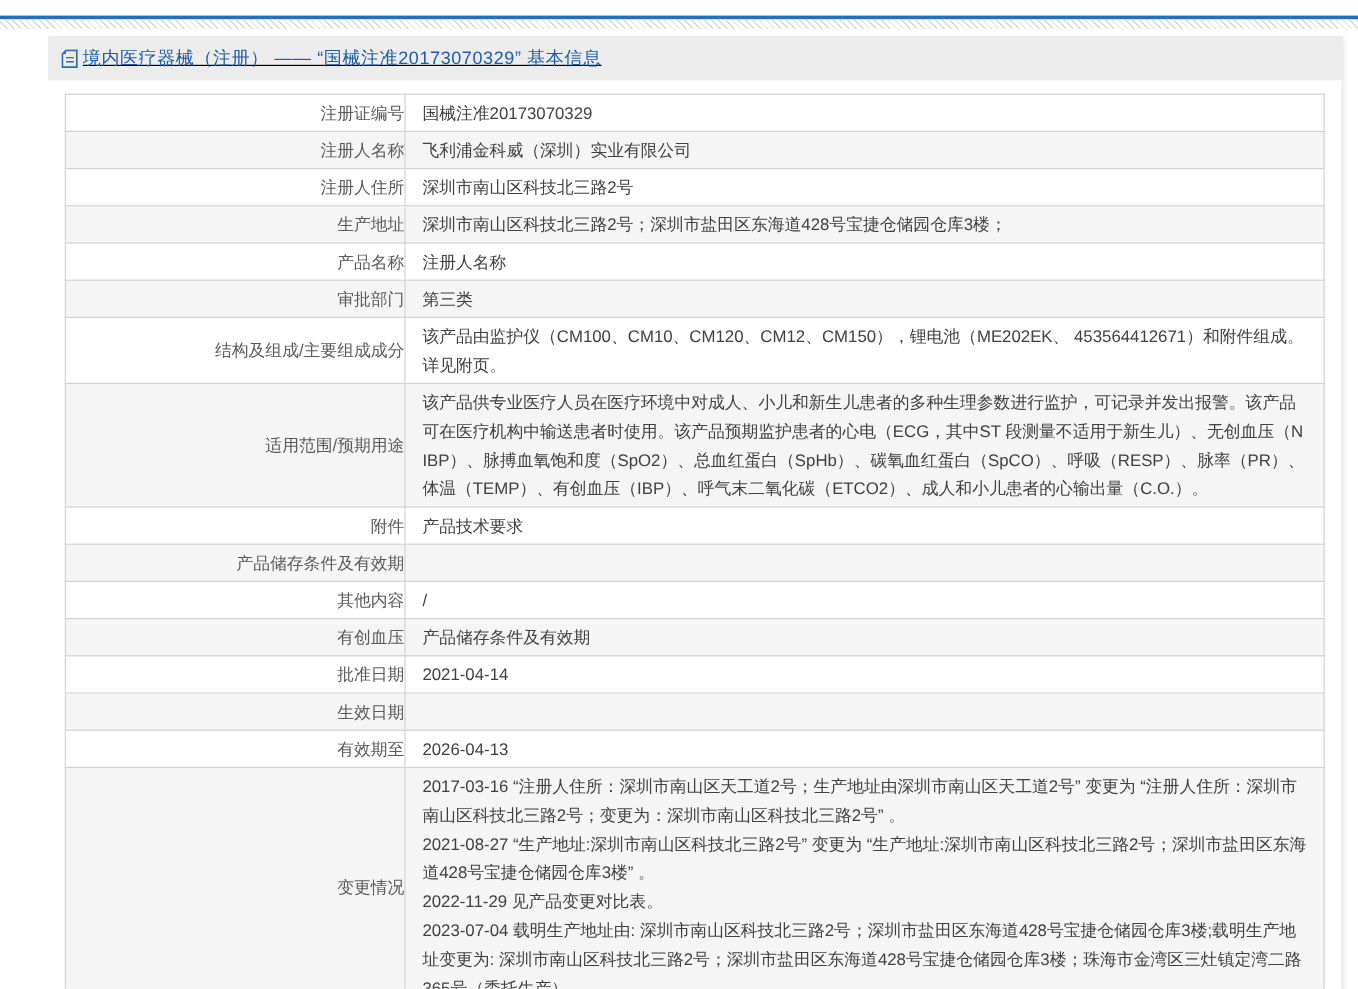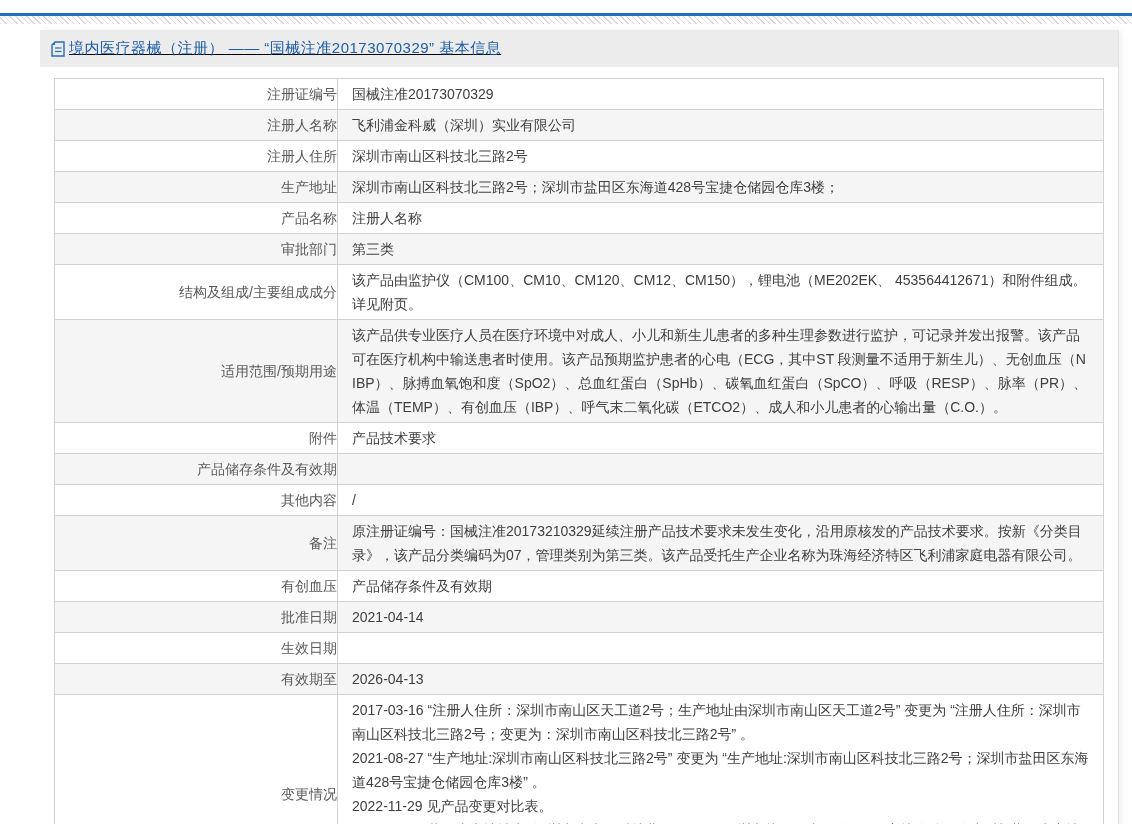--- a/index.html
+++ b/index.html
@@ -131,24 +131,20 @@
         </tr>
         <tr>
           <th>产品储存条件及有效期</th>
           <td></td>
         </tr>
         <tr>
           <th>其他内容</th>
           <td>/</td>
         </tr>
         <tr>
-          <th>备注</th>
-          <td>原注册证编号：国械注准20173210329延续注册产品技术要求未发生变化，沿用原核发的产品技术要求。按新《分类目录》，该产品分类编码为07，管理类别为第三类。该产品受托生产企业名称为珠海经济特区飞利浦家庭电器有限公司。</td>
-        </tr>
-        <tr>
           <th>有创血压</th>
           <td>产品储存条件及有效期</td>
         </tr>
         <tr>
           <th>批准日期</th>
           <td>2021-04-14</td>
         </tr>
         <tr>
           <th>生效日期</th>
           <td></td>

